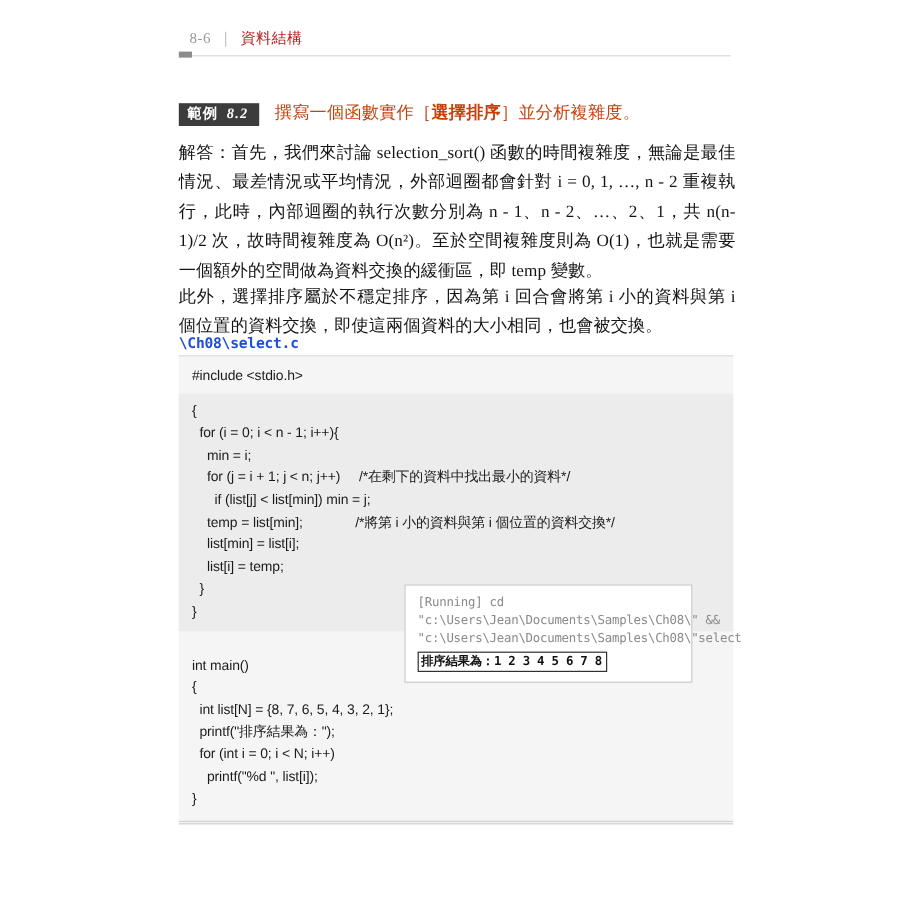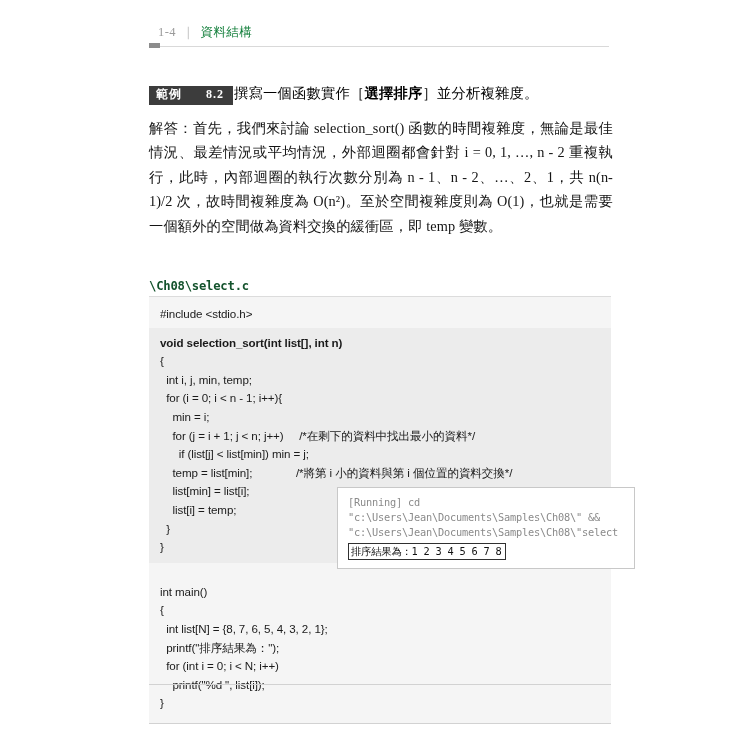--- a/index.html
+++ b/index.html
@@ -23,21 +23,21 @@
     position: absolute;
     left: 158px;
     top: 24px;
     font-family: "Liberation Serif", serif;
     font-size: 12.5px;
     color: #9a9a9a;
     letter-spacing: .4px;
     white-space: nowrap;
   }
   .runhead .sep { margin: 0 6px; color: #b5b5b5; }
-  .runhead .chap { color: #15803d; }
+  .runhead .chap { color: #b91c1c; }
 
   .head-rule {
     position: absolute;
     left: 149px;
     top: 46px;
     width: 460px;
     height: 1px;
     background: #d9d9d9;
   }
   .head-rule-tab {
@@ -62,25 +62,25 @@
     display: inline-block;
     background: #3c3c3c;
     color: #ffffff;
     font-family: "Liberation Sans", sans-serif;
     font-size: 12px;
     font-weight: bold;
     padding: 2.5px 9px 3.5px 7px;
     letter-spacing: 1px;
     line-height: 1.15;
   }
-  .ex-badge .num { font-family: "Liberation Serif", serif; margin-left: 24px; font-weight: bold; }
+  .ex-badge .num { font-family: "Liberation Serif", serif; margin-left: 7px; font-weight: bold; font-style: italic; }
   .ex-text {
-    margin-left: 1px;
+    margin-left: 13px;
     font-size: 14.3px;
-    color: #000000;
+    color: #c2410c;
     letter-spacing: .2px;
   }
   .ex-text b { font-weight: bold; }
 
   .para {
     position: absolute;
     left: 149px;
     width: 464px;
     font-size: 14.3px;
     line-height: 24.4px;
@@ -92,21 +92,21 @@
   .p2 { top: 236px; }
 
   
   .file-label {
     position: absolute;
     left: 149px;
     top: 279px;
     font-family: "DejaVu Sans Mono", "Liberation Mono", monospace;
     font-size: 12.2px;
     font-weight: bold;
-    color: #14532d;
+    color: #1d4ed8;
     letter-spacing: -0.2px;
   }
 
   
   .codeblock {
     position: absolute;
     left: 149px;
     top: 296px;
     width: 462px;
     background: #f5f5f5;
@@ -131,37 +131,37 @@
     padding: 6px 0 6px 0;
     margin: 4px 0 0 0;
   }
   .after-band { padding-top: 9px; }
 
   
   .terminal {
     position: absolute;
     left: 337px;
     top: 487px;
-    width: 298px;
+    width: 240px;
     background: #ffffff;
     border: 1px solid #c8c8c8;
     padding: 7px 9px 7px 10px;
     box-shadow: 0 0 0 0 rgba(0,0,0,0);
   }
   .term-line {
     font-family: "DejaVu Sans Mono", "Liberation Mono", monospace;
     font-size: 10.3px;
     line-height: 15.2px;
     color: #8a8a8a;
     white-space: pre;
     letter-spacing: -0.2px;
   }
   .term-line.result {
     color: #111111;
-    font-weight: normal;
+    font-weight: bold;
     border: 1.2px solid #303030;
     display: inline-block;
     padding: 0px 3px 1px 2px;
     margin: 1px 5px 1px 0;
     line-height: 14px;
   }
 
   
   .foot-rule {
     position: absolute;
@@ -171,44 +171,43 @@
     height: 1px;
     background: #d2d2d2;
   }
 </style>
 </head>
 <body>
 
 <div class="page">
 
   <div class="runhead">
-    <span class="pg">1-4</span><span class="sep">｜</span><span class="chap">資料結構</span>
+    <span class="pg">8-6</span><span class="sep">｜</span><span class="chap">資料結構</span>
   </div>
   <div class="head-rule"></div>
   <div class="head-rule-tab"></div>
 
   <div class="ex-line">
     <span class="ex-badge">
       <span>範例</span><span class="num">8.2</span>
     </span>
     <span class="ex-text"><span>撰寫一個函數實作［</span><b>選擇排序</b><span>］並分析複雜度。</span></span>
   </div>
 
   <div class="para p1">解答：首先，我們來討論 selection_sort() 函數的時間複雜度，無論是最佳情況、最差情況或平均情況，外部迴圈都會針對 i = 0, 1, …, n - 2 重複執行，此時，內部迴圈的執行次數分別為 n - 1、n - 2、…、2、1，共 n(n-1)/2 次，故時間複雜度為 O(n²)。至於空間複雜度則為 O(1)，也就是需要一個額外的空間做為資料交換的緩衝區，即 temp 變數。</div>
 
+  <div class="para p2">此外，選擇排序屬於不穩定排序，因為第 i 回合會將第 i 小的資料與第 i 個位置的資料交換，即使這兩個資料的大小相同，也會被交換。</div>
 
   <div class="file-label">\Ch08\select.c</div>
 
   <div class="codeblock">
     <div class="code-line">#include &lt;stdio.h&gt;</div>
 
     <div class="fn-band">
-      <div class="code-line b">void selection_sort(int list[], int n)</div>
       <div class="code-line">{</div>
-      <div class="code-line">  int i, j, min, temp;</div>
       <div class="code-line">  for (i = 0; i &lt; n - 1; i++){</div>
       <div class="code-line">    min = i;</div>
       <div class="code-line">    for (j = i + 1; j &lt; n; j++)     /*在剩下的資料中找出最小的資料*/</div>
       <div class="code-line">      if (list[j] &lt; list[min]) min = j;</div>
       <div class="code-line">    temp = list[min];              /*將第 i 小的資料與第 i 個位置的資料交換*/</div>
       <div class="code-line">    list[min] = list[i];</div>
       <div class="code-line">    list[i] = temp;</div>
       <div class="code-line">  }</div>
       <div class="code-line">}</div>
     </div>

